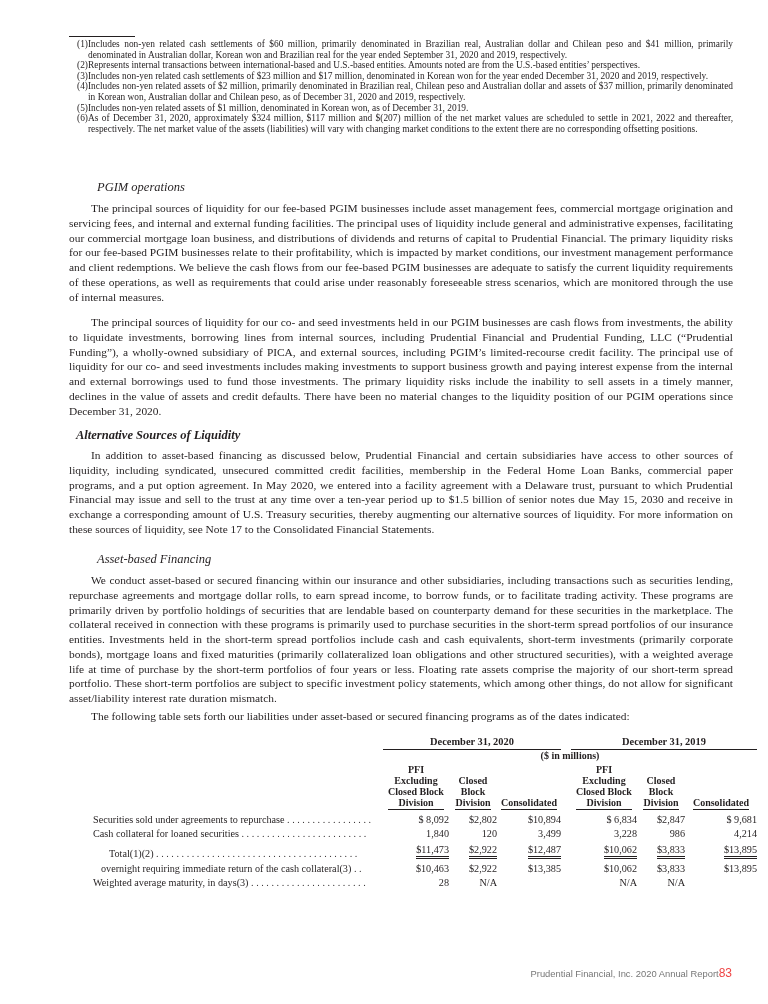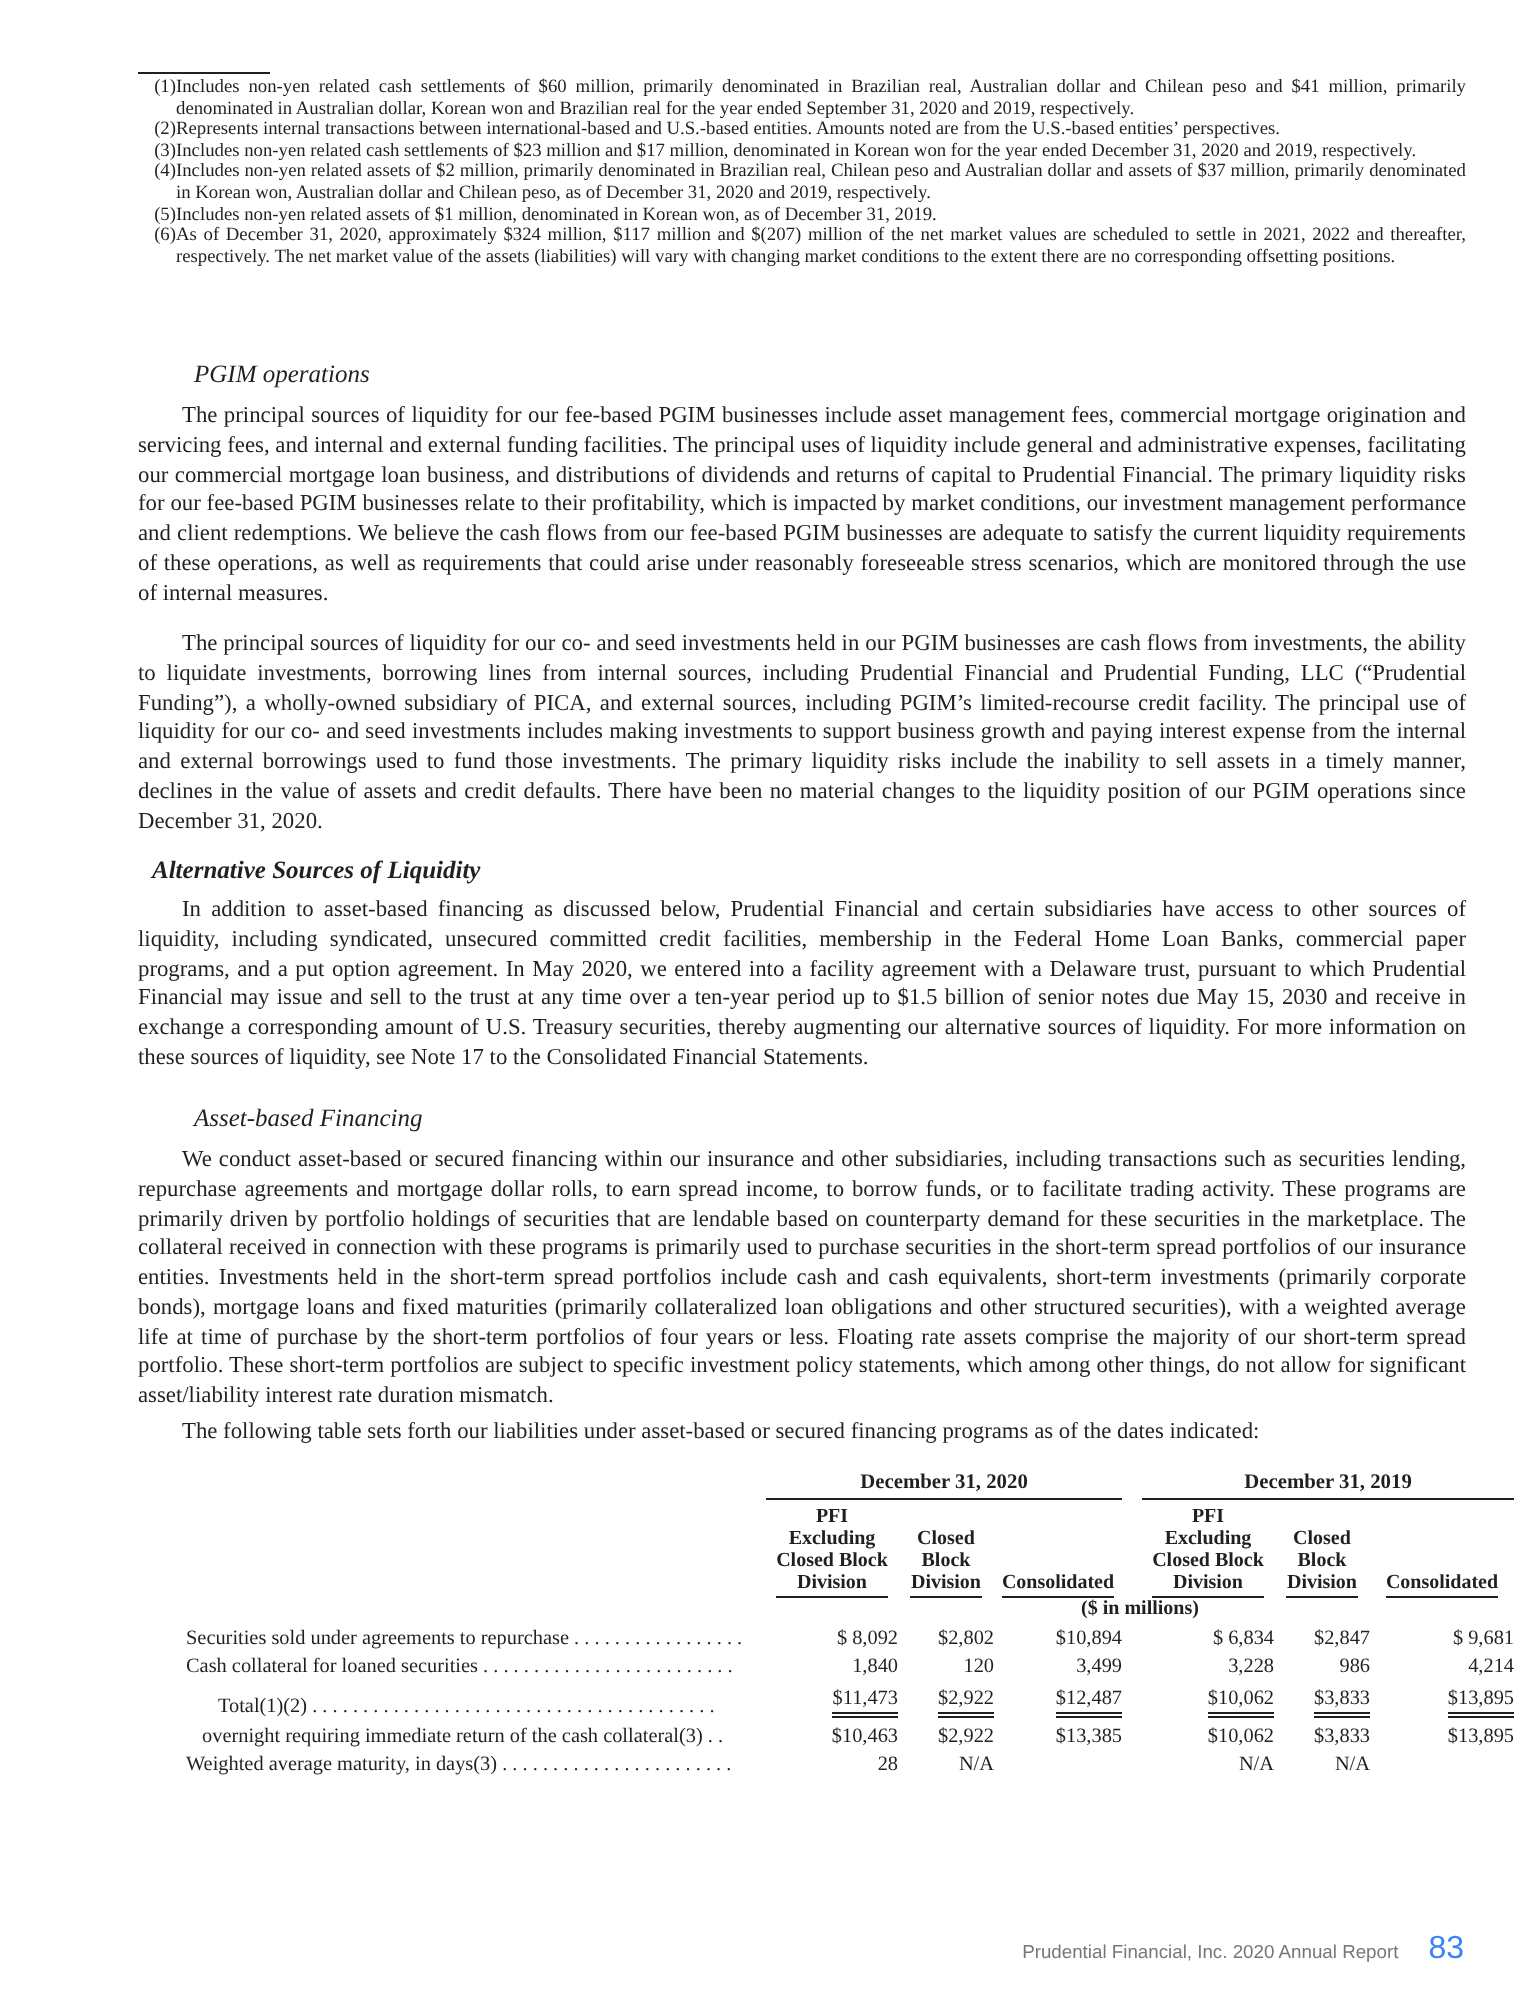--- a/index.html
+++ b/index.html
@@ -32,21 +32,21 @@
   .row td { height: 14.5px; vertical-align: bottom; }
   .lbl { white-space: nowrap; overflow: hidden; }
   .num { text-align: right; padding-right: 0 !important; }
   .num span { display: inline-block; }
   .single span { border-bottom: 1px solid #231f20; padding-bottom: 1px; }
   .double span { border-bottom: 3px double #231f20; padding-bottom: 1px; }
   .indent1 { padding-left: 8px !important; }
   .indent2 { padding-left: 16px !important; }
 
   .footer { position: absolute; right: 36px; top: 966px; font-family: "Liberation Sans", "DejaVu Sans", sans-serif; color: #777; font-size: 9.4px; }
-  .footer .pg { color: #3b82f6; font-size: 16px; margin-left: 15px; }
+  .footer .pg { color: #ef4444; font-size: 12px; margin-left: 0; }
 </style>
 </head>
 <body>
 
 <div class="fn-rule"></div>
 
 <div class="footnotes">
   <div class="fn">
       <span class="num">(1)</span>
       <span class="txt">Includes non-yen related cash settlements of $60 million, primarily denominated in Brazilian real, Australian dollar and Chilean peso and $41 million, primarily denominated in Australian dollar, Korean won and Brazilian real for the year ended September 31, 2020 and 2019, respectively.</span>
@@ -97,31 +97,31 @@
   </colgroup>
   <tbody>
       <tr>
     <td></td>
     <td colspan="3" class="grp grp-line">December 31, 2020</td>
     <td></td>
     <td colspan="3" class="grp grp-line">December 31, 2019</td>
   </tr>
   <tr>
     <td></td>
+    <td colspan="7" class="units">($ in millions)</td>
+  </tr>
+  <tr>
+    <td></td>
     <td class="colhead"><span class="u"><span>PFI</span><br><span>Excluding</span><br><span>Closed Block</span><br><span>Division</span></span></td>
     <td class="colhead"><span class="u"><span>Closed</span><br><span>Block</span><br><span>Division</span></span></td>
     <td class="colhead"><span class="u">Consolidated</span></td>
     <td></td>
     <td class="colhead"><span class="u"><span>PFI</span><br><span>Excluding</span><br><span>Closed Block</span><br><span>Division</span></span></td>
     <td class="colhead"><span class="u"><span>Closed</span><br><span>Block</span><br><span>Division</span></span></td>
     <td class="colhead"><span class="u">Consolidated</span></td>
-  </tr>
-  <tr>
-    <td></td>
-    <td colspan="7" class="units">($ in millions)</td>
   </tr>
 
   <tr class="row">
     <td class="lbl">Securities sold under agreements to repurchase  . . . . . . . . . . . . . . . . .</td>
     <td class="num"><span>$  8,092</span></td>
     <td class="num"><span>$2,802</span></td>
     <td class="num"><span>$10,894</span></td>
     <td></td>
     <td class="num"><span>$  6,834</span></td>
     <td class="num"><span>$2,847</span></td>

